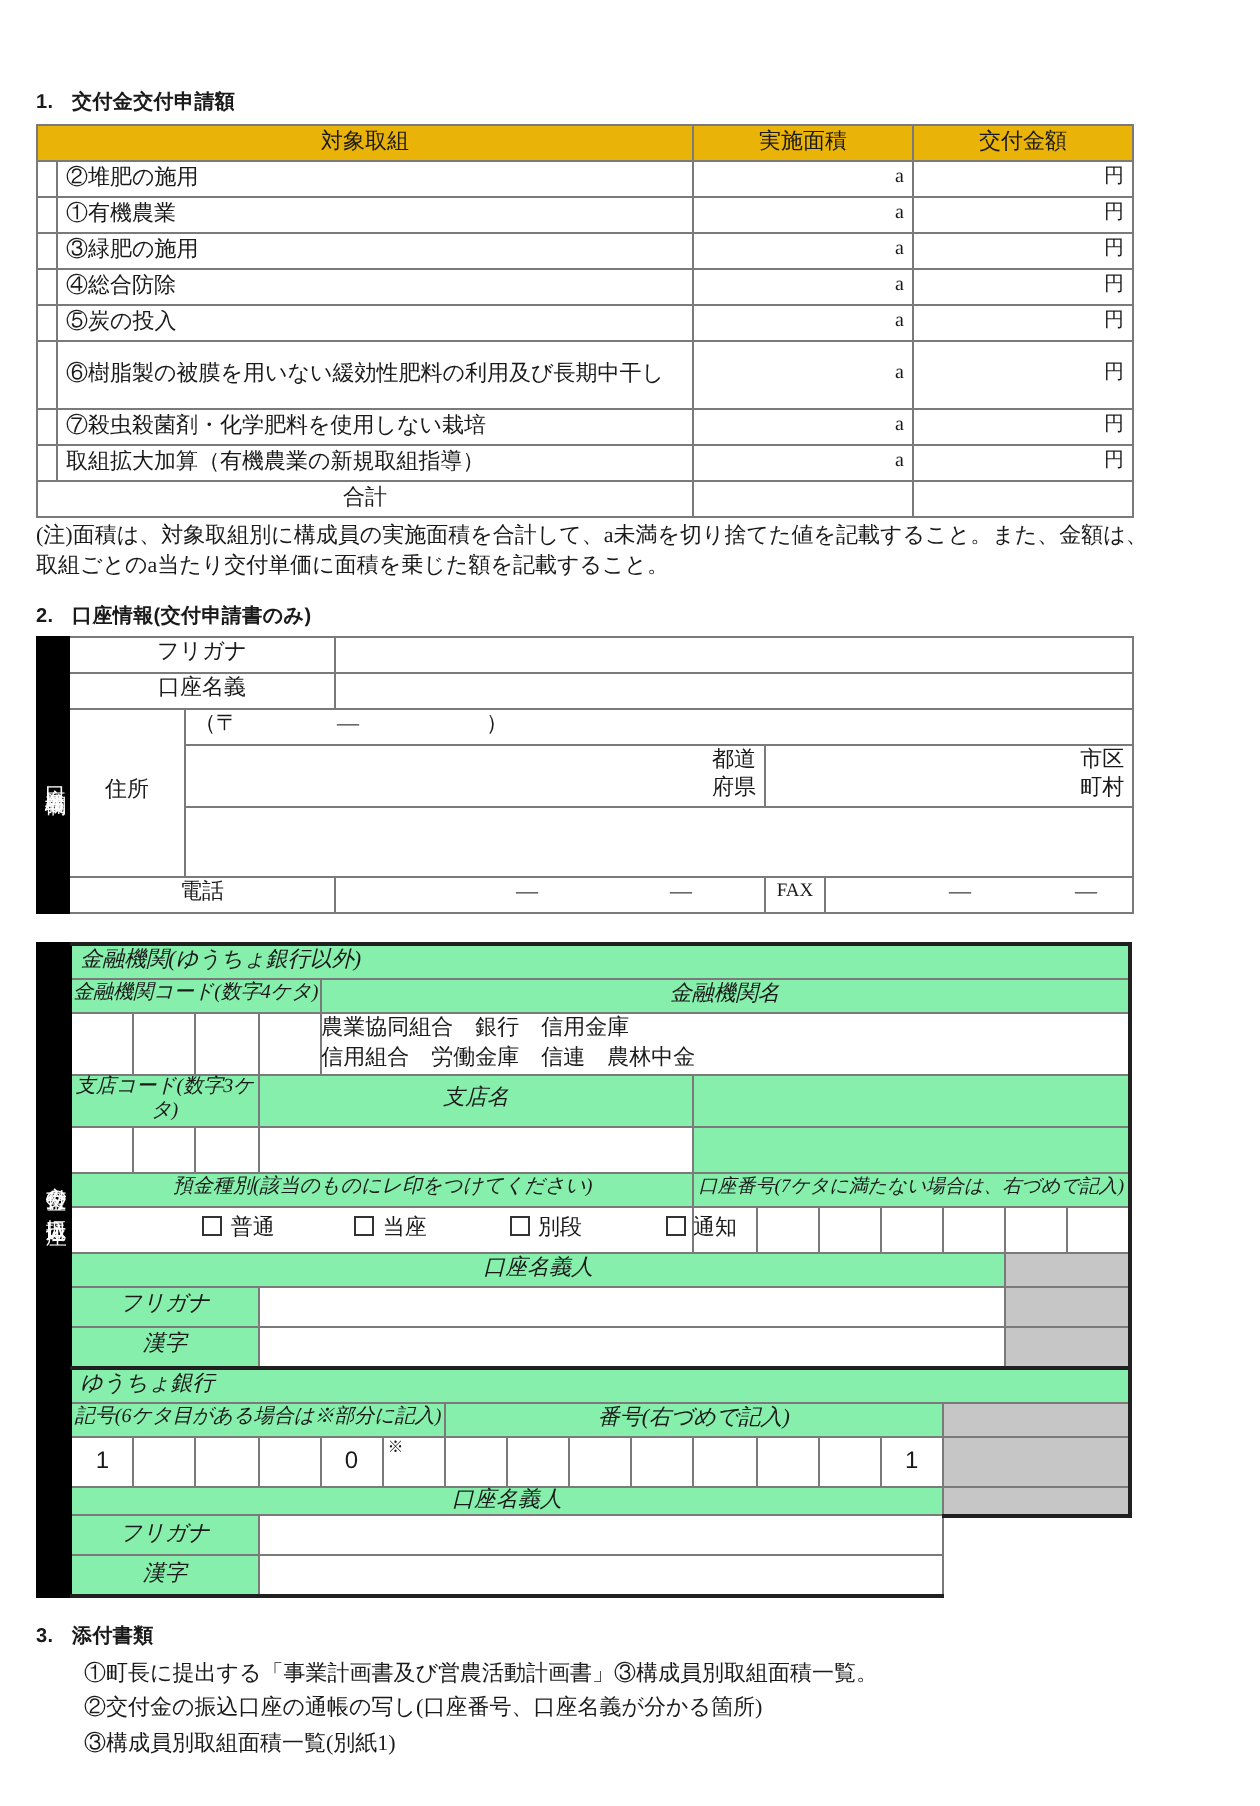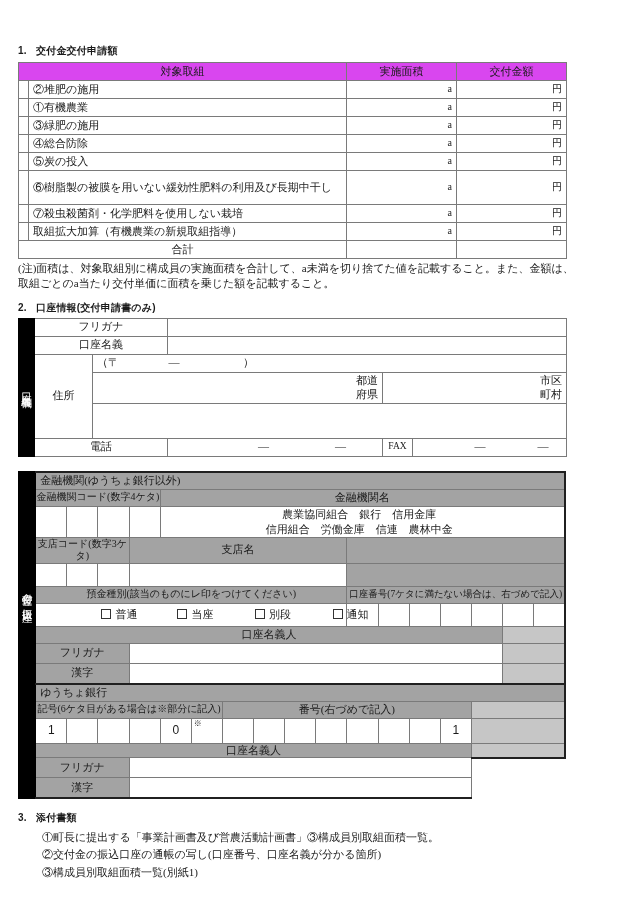--- a/index.html
+++ b/index.html
@@ -41,33 +41,33 @@
     border: 1px solid #7a7a7a;
     padding: 0;
     font-weight: normal;
     vertical-align: middle;
     font-size: 11px;
     line-height: 1.25;
   }
   .c  { text-align: center; }
   .l  { text-align: left;  padding-left: 4px; }
   .r  { text-align: right; padding-right: 4px; }
-  .gray { background: #a3a3a3; }
+  .gray { background: #86efac; font-style: italic; }
   .gray2 { background: #c6c6c6; }
   .white { background: #ffffff; }
   .noborder { border: none; }
 
   
   #tbl-grant {
     width: 548px;
     margin-left: 18px;
     margin-top: 4px;
   }
   #tbl-grant td { height: 17px; }
-  #tbl-grant .hdr { background: #d946ef; text-align: center; }
+  #tbl-grant .hdr { background: #eab308; text-align: center; }
   #tbl-grant .indent { border-right: 1px solid #7a7a7a; }
   #tbl-grant .unit { text-align: right; padding-right: 4px; font-size: 10px; }
 
   .note {
     margin-left: 18px;
     margin-top: 2px;
     width: 556px;
     font-size: 11px;
     line-height: 1.35;
     text-indent: 0;
@@ -94,21 +94,21 @@
   .dashed-bottom { border-bottom: 1px dashed #9a9a9a !important; }
   .lbl-cell { text-align: center; font-size: 11px; }
 
   
   #tbl-transfer {
     width: 548px;
     margin-left: 18px;
     margin-top: 14px;
   }
   #tbl-transfer td { height: 16px; }
-  .bank-names { font-size: 11px; line-height: 1.35; text-align: center; padding-right: 6px; }
+  .bank-names { font-size: 11px; line-height: 1.35; text-align: left; padding-right: 6px; }
   .chk { font-size: 11px; }
   .chkbox {
     display: inline-block;
     width: 8px; height: 8px;
     border: 1px solid #333;
     margin-right: 4px;
     vertical-align: -1px;
     background: #fff;
   }
   .digit { text-align: center; font-family: "Liberation Sans", "DejaVu Sans", sans-serif; font-size: 12px; }

